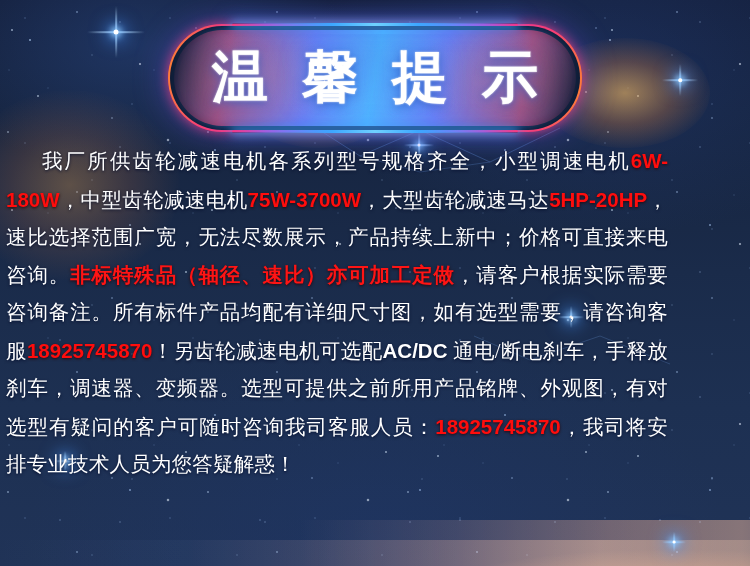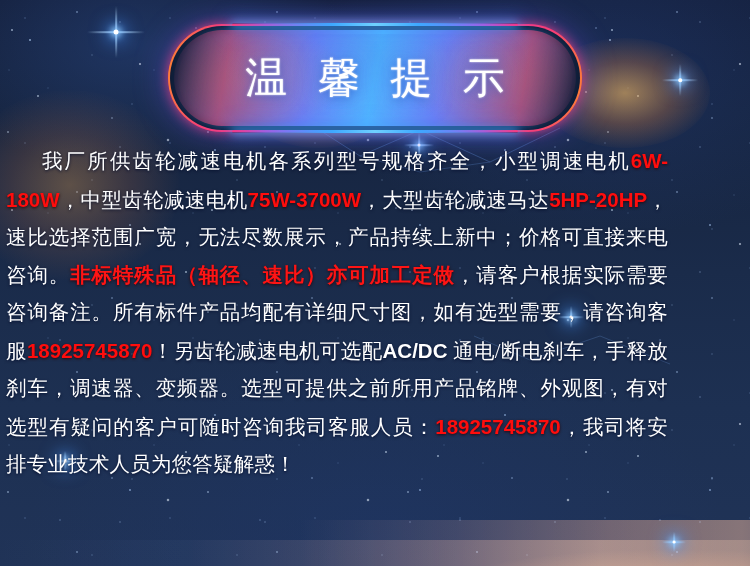--- a/index.html
+++ b/index.html
@@ -146,21 +146,21 @@
       radial-gradient(ellipse 120px 70px at 20% 50%, rgba(255,120,70,.20) 0%, rgba(0,0,0,0) 75%),
       radial-gradient(ellipse 120px 70px at 80% 50%, rgba(255,120,70,.18) 0%, rgba(0,0,0,0) 75%),
       radial-gradient(ellipse 200px 80px at 50% 25%, rgba(60,120,220,.22) 0%, rgba(0,0,0,0) 80%);
     pointer-events:none;
   }
   #banner-title{
     position:absolute;inset:0;
     display:flex;align-items:center;justify-content:center;
     color:#ffffff;
     font-family:"Liberation Serif","DejaVu Serif",serif;
-    font-size:42px;font-weight:400;letter-spacing:10px;
+    font-size:56px;font-weight:700;letter-spacing:10px;
     text-indent:10px;
     text-shadow:0 0 2px rgba(255,255,255,.9),0 2px 10px rgba(40,90,190,.75),0 0 26px rgba(80,140,255,.5);
     white-space:nowrap;
   }
 
   
   #body-copy{
     position:absolute;left:0;top:142px;width:674px;
     padding:0 6px;
     color:#ffffff;

